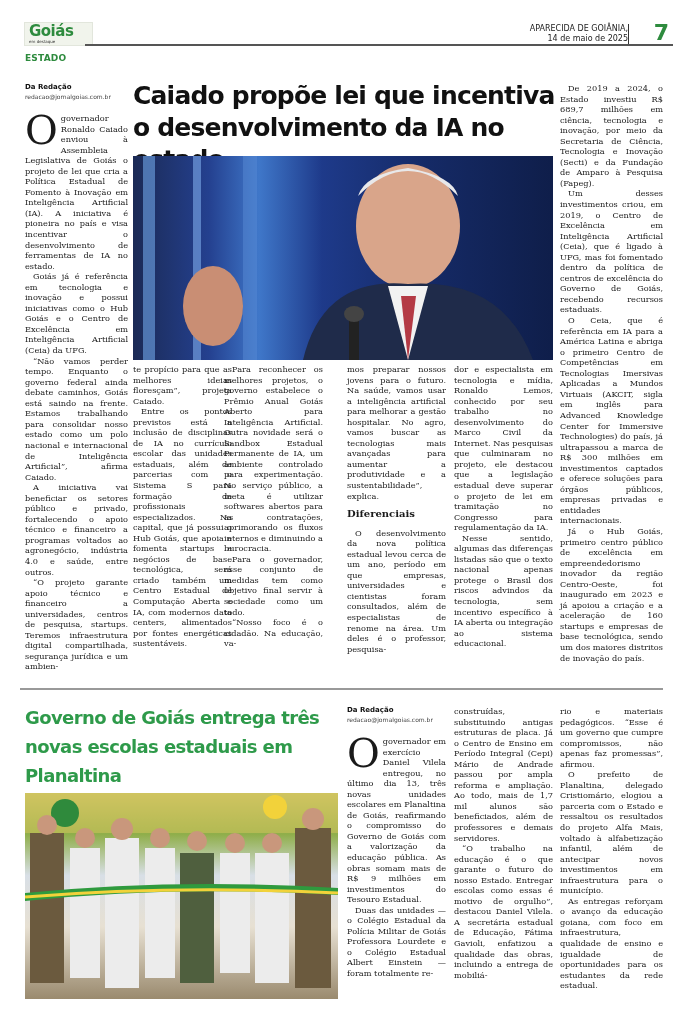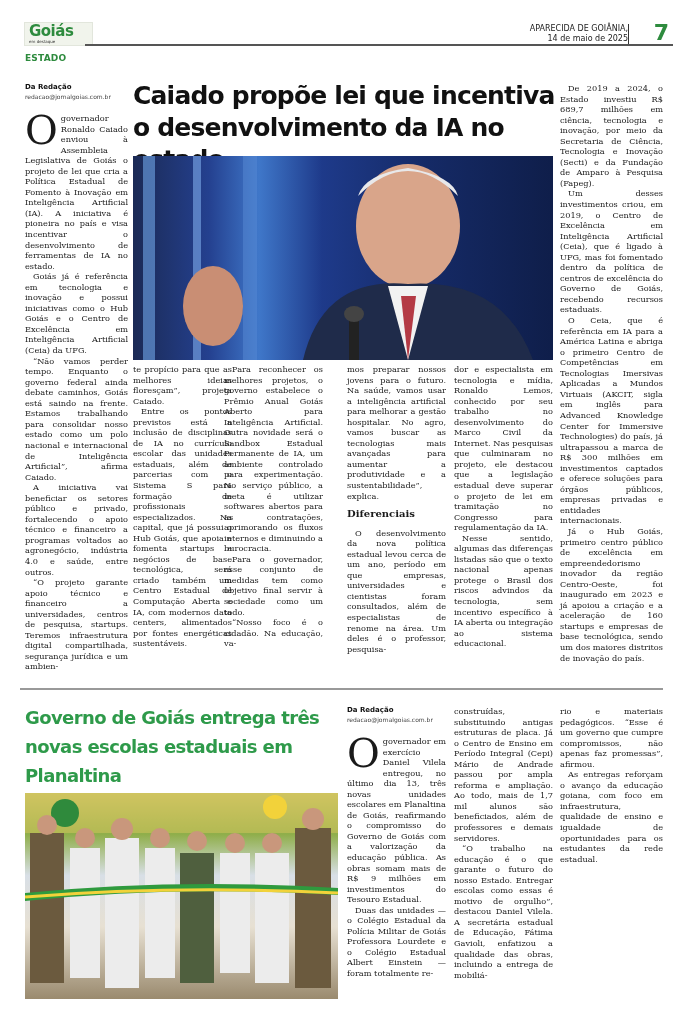--- a/index.html
+++ b/index.html
@@ -145,14 +145,15 @@
   <p>Duas das unidades — o Colégio Estadual da Polícia Militar de Goiás Professora Lourdete e o Colégio Estadual Albert Einstein — foram totalmente re-</p>
 </div>
 
 <div class="col" style="left:454px; top:706px; width:99px;">
   <p class="first">construídas, substituindo antigas estruturas de placa. Já o Centro de Ensino em Período Integral (Cepi) Mário de Andrade passou por ampla reforma e ampliação. Ao todo, mais de 1,7 mil alunos são beneficiados, além de professores e demais servidores.</p>
   <p>“O trabalho na educação é o que garante o futuro do nosso Estado. Entregar escolas como essas é motivo de orgulho”, destacou Daniel Vilela. A secretária estadual de Educação, Fátima Gavioli, enfatizou a qualidade das obras, incluindo a entrega de mobiliá-</p>
 </div>
 
 <div class="col" style="left:560px; top:706px; width:103px;">
   <p class="first">rio e materiais pedagógicos. “Esse é um governo que cumpre compromissos, não apenas faz promessas”, afirmou.</p>
+  <p>O prefeito de Planaltina, delegado Cristiomário, elogiou a parceria com o Estado e ressaltou os resultados do projeto Alfa Mais, voltado à alfabetização infantil, além de antecipar novos investimentos em infraestrutura para o município.</p>
   <p>As entregas reforçam o avanço da educação goiana, com foco em infraestrutura, qualidade de ensino e igualdade de oportunidades para os estudantes da rede estadual.</p>
 </div>
 
 </body></html>

